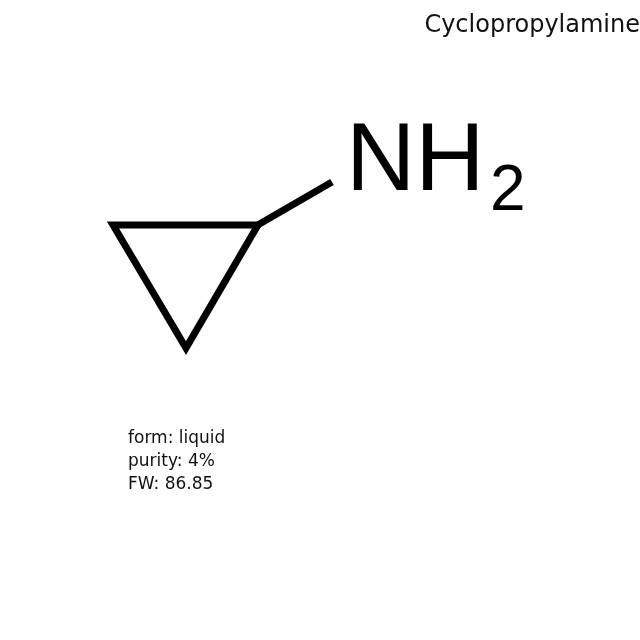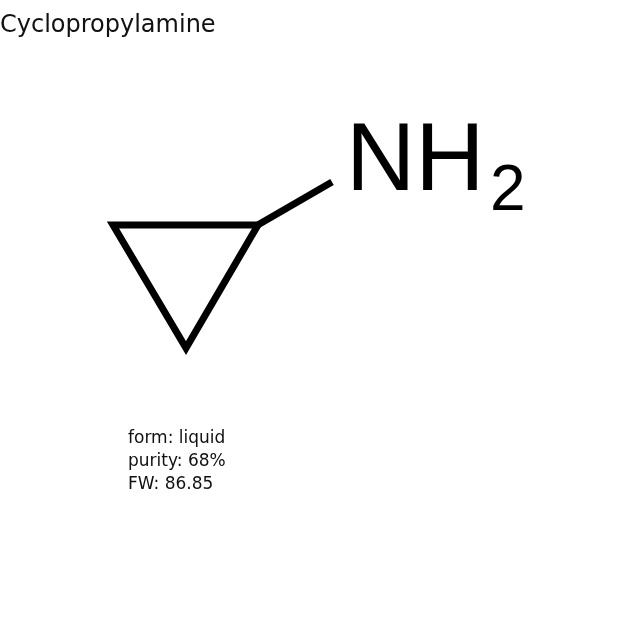--- a/index.html
+++ b/index.html
@@ -1,18 +1,18 @@
 <!DOCTYPE html>
 <html><head>
 <meta charset="utf-8">
 <style>
   html, body { margin:0; padding:0; background:#ffffff; }
   body { width:640px; height:640px; position:relative; overflow:hidden; }
   .title {
-    position:absolute; left:0; top:10px; width:640px; text-align:left;
+    position:absolute; left:0; top:10px; width:640px; text-align:right;
     font-family:"DejaVu Sans", sans-serif; font-size:24px; color:#111;
   }
   svg.mol { position:absolute; left:0; top:0; }
   .props {
     position:absolute; left:128px; top:426px;
     font-family:"DejaVu Sans", sans-serif; font-size:17px; line-height:23px; color:#111;
   }
   .props div { white-space:nowrap; }
 </style>
 </head>
@@ -26,15 +26,15 @@
   </g>
   <line x1="256" y1="226" x2="332" y2="182" stroke="#000" stroke-width="7"></line>
   <g font-family="Liberation Sans, sans-serif" fill="#000">
     <text x="346" y="190" font-size="96">NH</text>
     <text x="490" y="210" font-size="64">2</text>
   </g>
 </svg>
 
 <div class="props">
   <div>form: liquid</div>
-  <div>purity: 68%</div>
+  <div>purity: 4%</div>
   <div>FW: 86.85</div>
 </div>
 
 </body></html>

